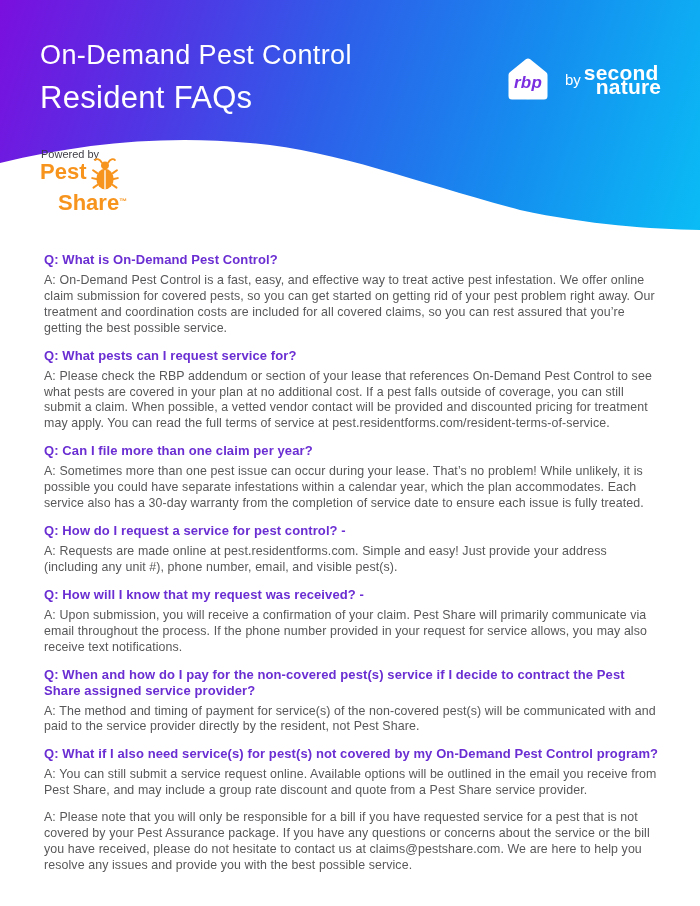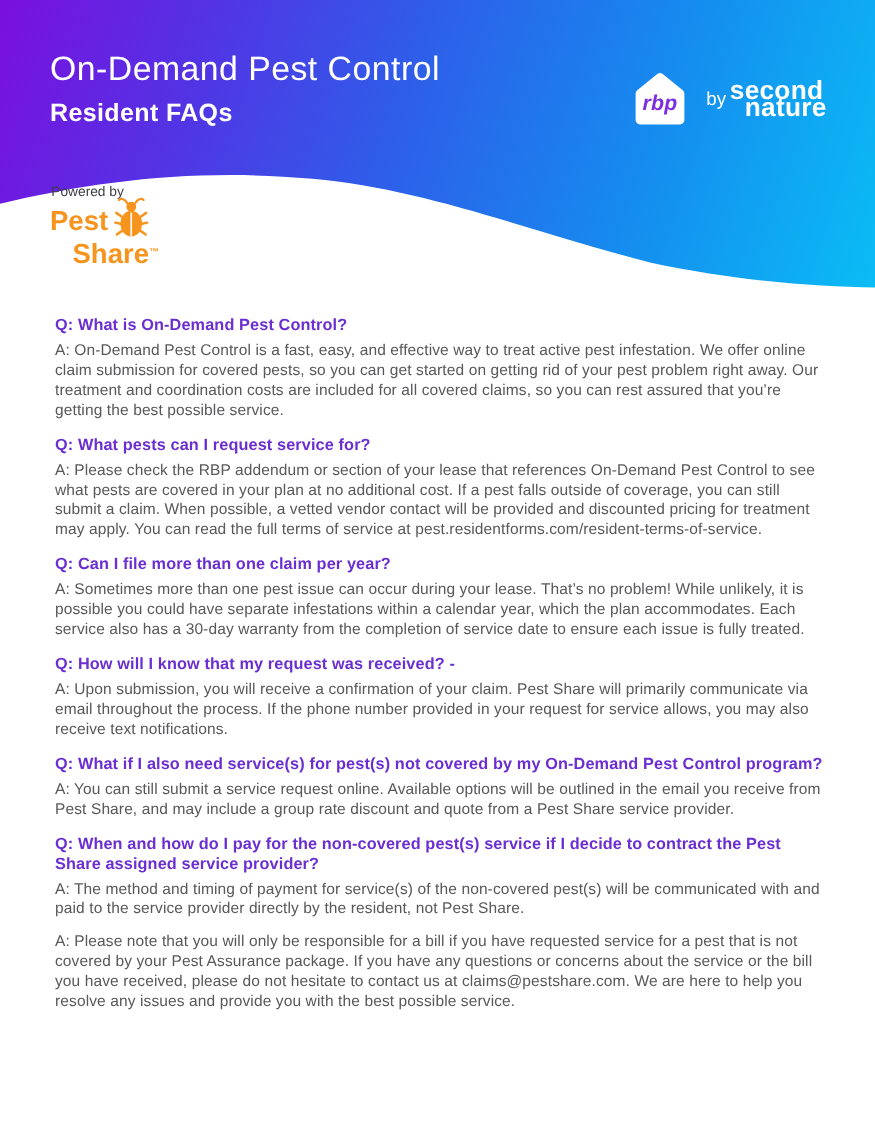--- a/index.html
+++ b/index.html
@@ -10,40 +10,40 @@
   }
   .page { position:relative; width:700px; height:818px; background:#fff; }
 
   
   .hero {
     position:relative; height:240px;
     background:linear-gradient(108deg,#7b0fde 0%,#5333e4 22%,#2e5ee9 45%,#158cef 72%,#0abdf5 100%);
   }
   .hero-titles { position:absolute; left:40px; top:40px; color:#ffffff; }
   .title-1 { font-size:27px; font-weight:400; letter-spacing:.4px; }
-  .title-2 { font-size:20px; font-weight:700; margin-top:9px; letter-spacing:.3px; }
+  .title-2 { font-size:31px; font-weight:400; margin-top:9px; letter-spacing:.3px; }
 
   .rbp-lockup { position:absolute; left:500px; top:52px; display:flex; align-items:center; }
   .rbp-badge { position:relative; width:56px; height:56px; }
   .rbp-badge svg { position:absolute; inset:0; }
   .rbp-text {
     position:absolute; left:50%; top:55%; transform:translate(-50%,-50%);
     color:#7a2ee0; font-weight:800; font-size:17px; letter-spacing:.2px;font-style:italic;
   }
   .sn { margin-left:9px; color:#fff; display:flex; }
   .sn .by { font-size:15px; margin-top:5px; margin-right:3px; font-weight:400; }
   .sn .words { font-weight:700; font-size:21px; line-height:14px; letter-spacing:.2px; }
   .sn .nature { margin-left:12px; }
 
   .wave { position:absolute; left:0; bottom:0; width:700px; height:110px; display:block; }
 
   
   .pestshare { position:absolute; left:40px; top:148px; }
   .powered { font-size:11px; color:#3d3d44; margin:0 0 1px 1px; }
-  .ps-row { display:flex; align-items:center; }
+  .ps-row { display:flex; align-items:flex-start; }
   .ps-word { color:#f7941e; font-weight:800; font-size:22px; line-height:21px; }
   .bug-icon { margin-left:5px; margin-top:-5px; }
   .ps-row2 { color:#f7941e; font-weight:800; font-size:22px; line-height:20px; margin-left:18px; }
   .ps-row2 sup { font-size:8px; font-weight:700; vertical-align:6px; }
 
   
   main { padding:12px 40px 0 44px; }
   .faq h2 {
     color:#6a2ed2; font-size:13px; font-weight:700;
     line-height:16px; margin:0 0 5px 0; letter-spacing:.1px;
@@ -112,29 +112,33 @@
     </section>
     <section class="faq">
       <h2>Q: What pests can I request service for?</h2>
       <p>A: Please check the RBP addendum or section of your lease that references On-Demand Pest Control to see what pests are covered in your plan at no additional cost. If a pest falls outside of coverage, you can still submit a claim. When possible, a vetted vendor contact will be provided and discounted pricing for treatment may apply. You can read the full terms of service at pest.residentforms.com/resident-terms-of-service.</p>
     </section>
     <section class="faq">
       <h2>Q: Can I file more than one claim per year?</h2>
       <p>A: Sometimes more than one pest issue can occur during your lease. That’s no problem! While unlikely, it is possible you could have separate infestations within a calendar year, which the plan accommodates. Each service also has a 30-day warranty from the completion of service date to ensure each issue is fully treated.</p>
     </section>
     <section class="faq">
+      <h2>Q: How do I request a service for pest control? -</h2>
+      <p>A: Requests are made online at pest.residentforms.com. Simple and easy! Just provide your address (including any unit #), phone number, email, and visible pest(s).</p>
+    </section>
+    <section class="faq">
       <h2>Q: How will I know that my request was received? -</h2>
       <p>A: Upon submission, you will receive a confirmation of your claim. Pest Share will primarily communicate via email throughout the process. If the phone number provided in your request for service allows, you may also receive text notifications.</p>
     </section>
     <section class="faq">
+      <h2>Q: When and how do I pay for the non-covered pest(s) service if I decide to contract the Pest Share assigned service provider?</h2>
+      <p>A: The method and timing of payment for service(s) of the non-covered pest(s) will be communicated with and paid to the service provider directly by the resident, not Pest Share.</p>
+    </section>
+    <section class="faq">
       <h2>Q: What if I also need service(s) for pest(s) not covered by my On-Demand Pest Control program?</h2>
       <p>A: You can still submit a service request online. Available options will be outlined in the email you receive from Pest Share, and may include a group rate discount and quote from a Pest Share service provider.</p>
-    </section>
-    <section class="faq">
-      <h2>Q: When and how do I pay for the non-covered pest(s) service if I decide to contract the Pest Share assigned service provider?</h2>
-      <p>A: The method and timing of payment for service(s) of the non-covered pest(s) will be communicated with and paid to the service provider directly by the resident, not Pest Share.</p>
     </section>
     <section class="faq">
       <p>A: Please note that you will only be responsible for a bill if you have requested service for a pest that is not covered by your Pest Assurance package. If you have any questions or concerns about the service or the bill you have received, please do not hesitate to contact us at claims@pestshare.com. We are here to help you resolve any issues and provide you with the best possible service.</p>
     </section>
   </main>
 
 </div>
 
 </body></html>

